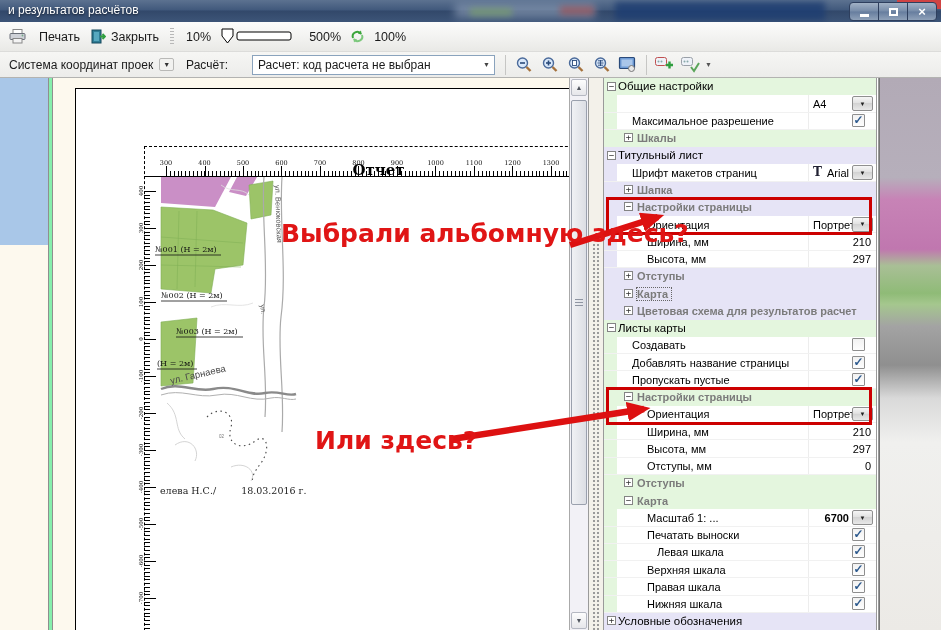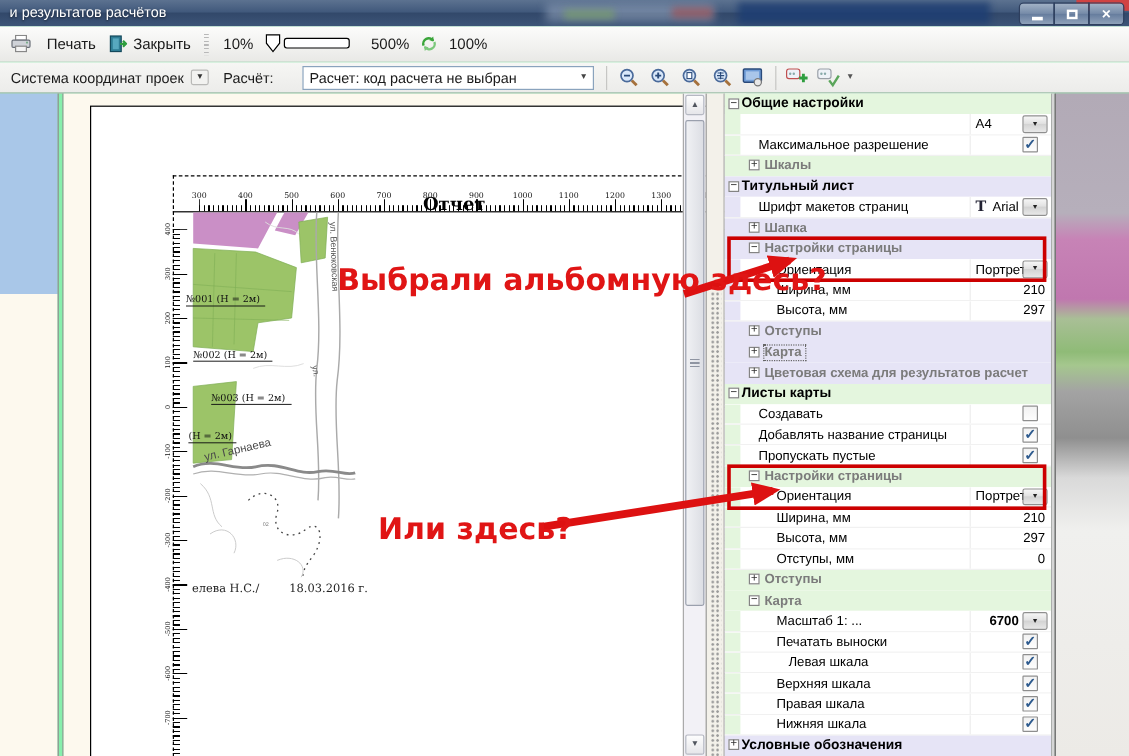--- a/index.html
+++ b/index.html
@@ -103,21 +103,21 @@
   
   #panel{position:absolute;left:604px;top:0;width:272px;height:552px;background:#fff;overflow:visible;font-size:11px;}
   .prow{position:relative;height:17.25px;box-sizing:border-box;overflow:hidden;}
   .kind-item{background:#fff;border-bottom:1px solid #f1f1f1;}
   .tint-green.kind-group,.tint-green.kind-sub{background:#e4f6de;}
   .tint-purple.kind-group,.tint-purple.kind-sub{background:#e6e4f6;}
   .kind-item .gutter{position:absolute;left:0;top:0;bottom:0;width:13px;}
   .tint-green.kind-item .gutter{background:#e4f6de;}
   .tint-purple.kind-item .gutter{background:#e6e4f6;}
   .plabel{position:absolute;top:2.5px;white-space:nowrap;color:#000;right:0;overflow:hidden;}
-  .kind-group .plabel{font-weight:bold;font-size:11.5px;top:2px;}
+  .kind-group .plabel{font-weight:normal;font-size:11.5px;top:2px;}
   .kind-sub .plabel{font-weight:bold;color:#7b7b7b;}
   .focused .plabel{outline:1px dotted #666;padding-right:3px;right:auto;}
   .expander{position:absolute;top:3.5px;width:9px;height:9px;background:#fff;border:1px solid #848484;
     box-sizing:border-box;font-size:9px;line-height:6px;text-align:center;color:#333;font-family:"DejaVu Sans Mono",monospace;}
   .pval{position:absolute;left:204px;right:1px;top:0;bottom:0;}
   .kind-item .pval{border-left:1px solid #ededed;}
   .vtext{position:absolute;top:2.5px;white-space:nowrap;color:#000;}
   .vicon{position:absolute;left:4px;top:1px;font-family:"DejaVu Serif",serif;font-weight:bold;font-size:12px;color:#223;}
   .dropbtn{position:absolute;right:2px;top:1px;width:21px;height:14.5px;border:1px solid #8f8f8f;border-radius:2px;
     background:linear-gradient(180deg,#f6f6f6,#e2e2e2 45%,#d3d3d3 50%,#e8e8e8);box-sizing:border-box;

